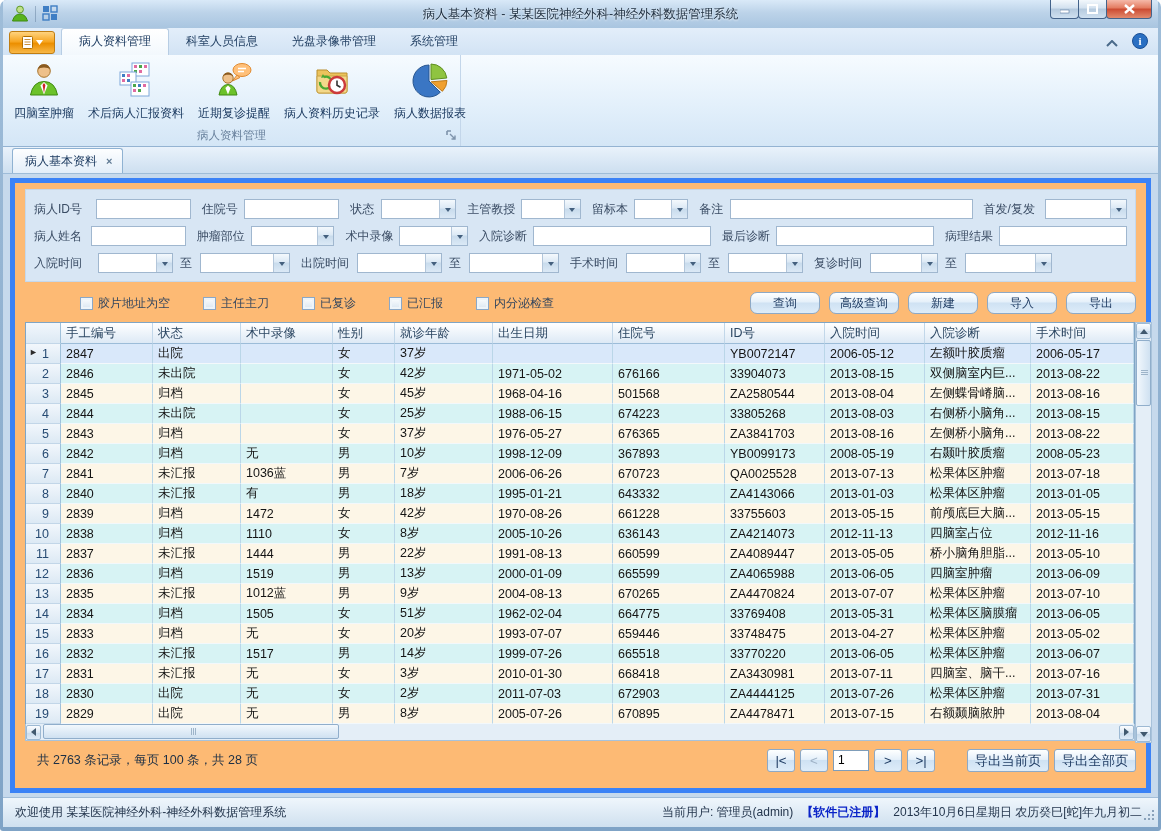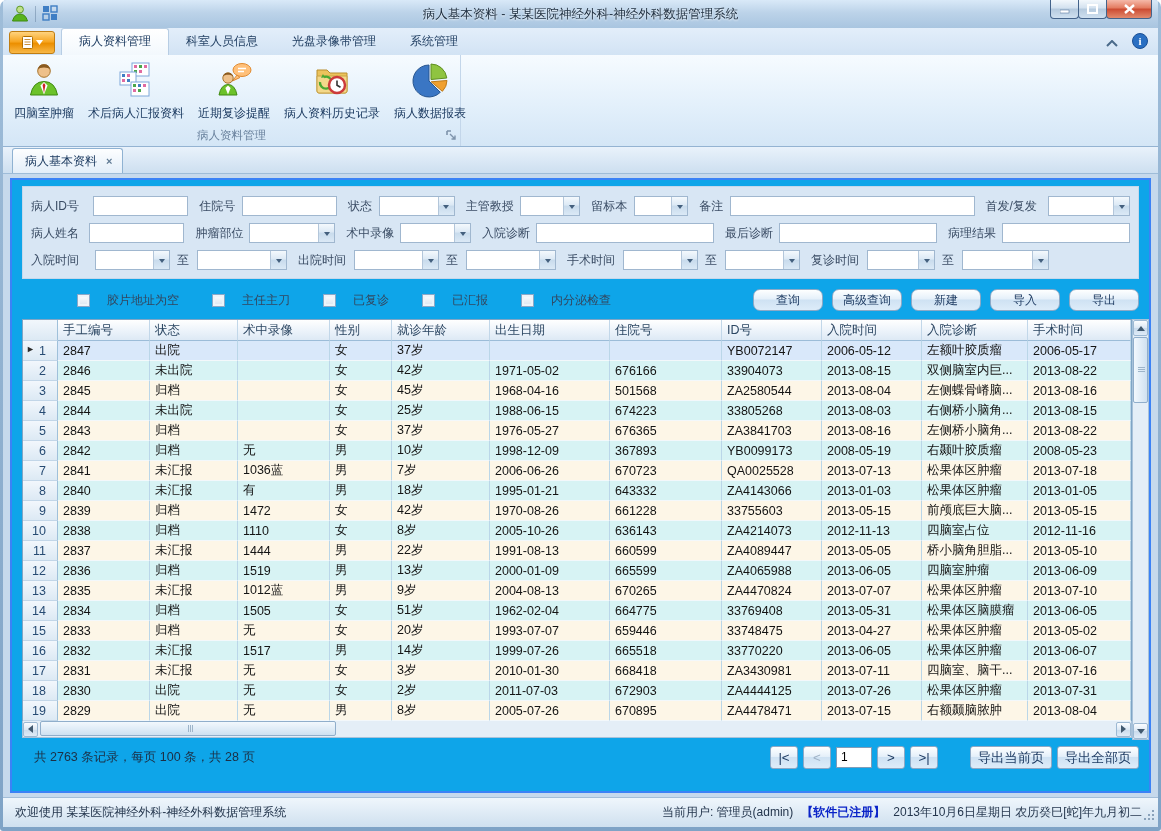--- a/index.html
+++ b/index.html
@@ -48,35 +48,35 @@
 
   
   .workspace { flex:1 1 auto; background:#c6d9ec; display:flex; flex-direction:column; overflow:hidden; }
   .doctabs { height:27px; flex:0 0 27px; padding-left:9px; display:flex; align-items:flex-end;
              background:linear-gradient(#e9f2fb,#cddff0); border-bottom:1px solid #9ebcd8; }
   .doctab { height:25px; display:flex; align-items:center; gap:9px; padding:0 10px 0 12px;
             background:linear-gradient(#fdfeff,#e3eef9); border:1px solid #8fb2d2; border-bottom:none;
             border-radius:3px 3px 0 0; color:#17365d; }
   .closex { color:#5f7a94; font-weight:bold; font-size:11px; }
 
-  .panel { flex:1 1 auto; margin:4px 7px 0 7px; background:#0ea5e9; border:2px solid #3b82f6; padding:6px 10px 0 10px; }
+  .panel { flex:1 1 auto; margin:4px 7px 0 7px; background:#fdba74; border:5px solid #3b82f6; padding:6px 10px 0 10px; }
 
   
   .filterbox { border:1px solid #c5d8ec; background:#d8e6f4; padding:9px 8px 4px 8px; }
   .frow { display:flex; align-items:center; margin-bottom:7px; white-space:nowrap; }
   .flabel { margin-right:6px; color:#3a4c64; }
   .fin { height:20px; border:1px solid #a0b7cf; background:#fff; margin-right:11px; }
   .fsel { height:20px; border:1px solid #a0b7cf; background:#fff; margin-right:11px; position:relative; }
   .fsel .arr { position:absolute; top:0; bottom:0; right:0; width:16px; border-left:1px solid #b3c6da;
                background:linear-gradient(#f4f9fd,#dcE9f5 45%,#c8dbec 50%,#dbe9f6); display:flex; align-items:center; justify-content:center; }
   .fsel .arr i { width:0; height:0; border:3.5px solid transparent; border-top:4px solid #44607e; margin-top:4px; }
   .w58{width:58px} .w50{width:50px} .w38{width:38px} .w26{width:26px} .w14{width:14px}
 
   .controlrow { display:flex; align-items:center; margin-top:9px; height:24px; }
-  .chk { display:flex; align-items:center; gap:17px; margin-right:33px; }
+  .chk { display:flex; align-items:center; gap:5px; margin-right:33px; }
   .chk .box { width:13px; height:13px; border:1px solid #8aa8c8; background:linear-gradient(#fdfeff,#d9e5f0);
               box-shadow:inset 0 0 0 2px #eef4f9; }
   .btns { margin-left:auto; display:flex; gap:9px; }
   .abtn { width:70px; height:22px; border:1px solid #8da9c6; border-radius:7px; color:#1f3c63; font-size:12px;
           background:linear-gradient(#feffff,#e5f0fa 45%,#cfe2f3 50%,#ddecf9); text-align:center; line-height:20px; }
 
   
   .tablewrap { position:relative; margin-top:7px; width:1127px; }
   table { border-collapse:separate; border-spacing:0; table-layout:fixed; width:1110px;
           border:1px solid #7fa5c5; border-bottom:none; background:#fff; }

